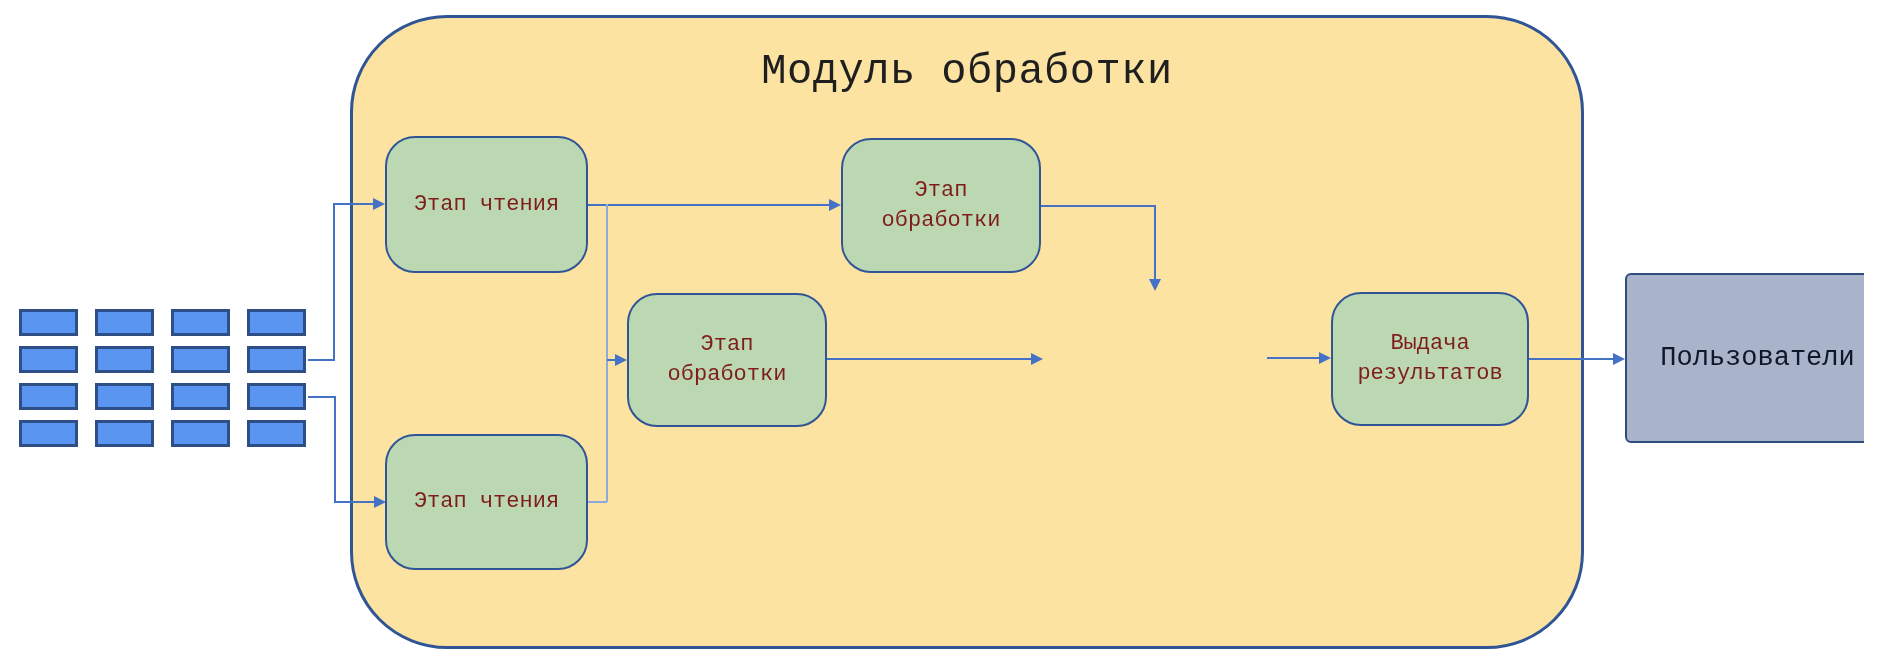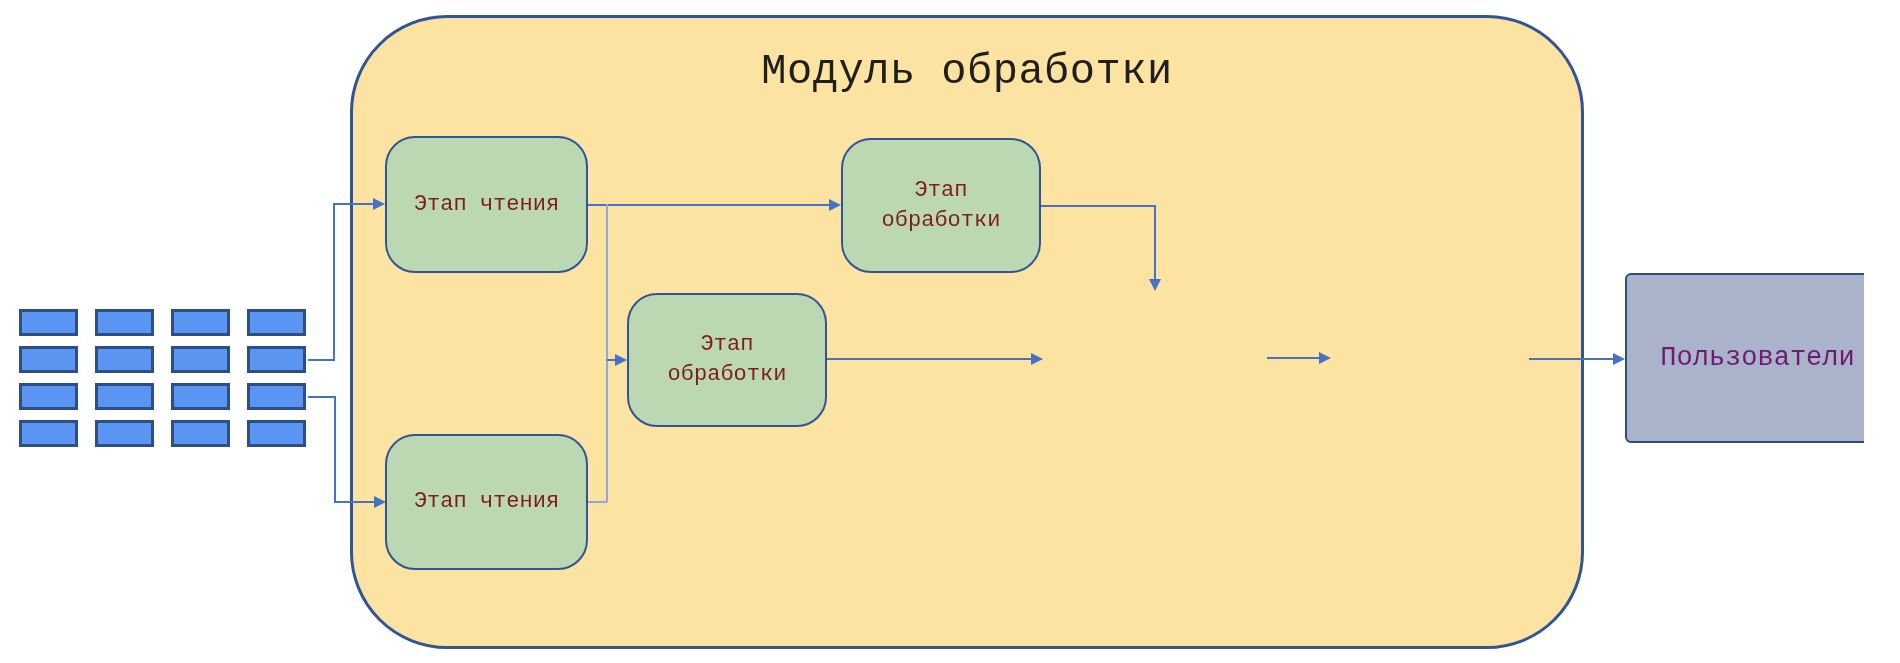--- a/index.html
+++ b/index.html
@@ -64,21 +64,21 @@
     width: 265px; height: 170px;
     box-sizing: border-box;
     background: #a9b3c9;
     border: 2.5px solid #2e4c82;
     border-radius: 6px;
     display: flex;
     align-items: center;
     justify-content: center;
     text-align: center;
     font-size: 27px;
-    color: #701a75;
+    color: #0f172a;
     z-index: 3;
   }
 
   
   .data-grid {
     position: absolute;
     left: 19px; top: 309px;
     display: grid;
     grid-template-columns: repeat(4, 59px);
     grid-auto-rows: 27px;
@@ -175,16 +175,17 @@
   <div class="h-line" style="left:1267px; top:357px; width:54px;"></div>
   <div class="arrow-right" style="left:1319px; top:352px;"></div>
 
   <div class="h-line" style="left:1529px; top:358px; width:86px;"></div>
   <div class="arrow-right" style="left:1613px; top:353px;"></div>
 
   <div class="stage stage-read-top">Этап чтения</div>
   <div class="stage stage-read-bottom">Этап чтения</div>
   <div class="stage stage-proc-top">Этап обработки</div>
   <div class="stage stage-proc-mid">Этап обработки</div>
+  <div class="stage stage-output">Выдача результатов</div>
 
   <div class="users">Пользователи</div>
 
 </div>
 
 </body></html>

